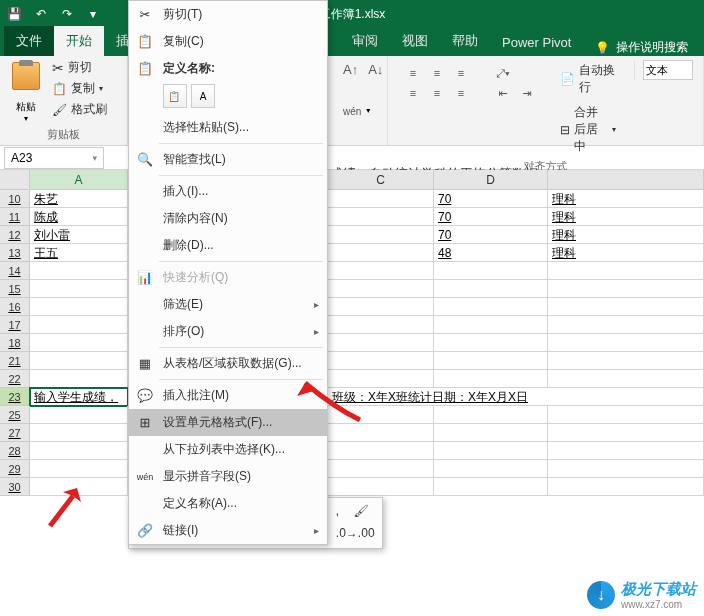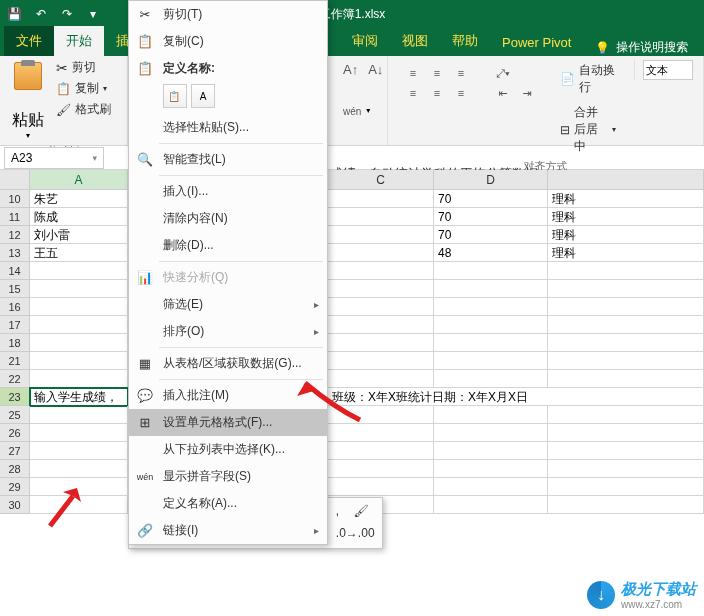--- a/index.html
+++ b/index.html
@@ -2,42 +2,42 @@
 <html><head>
 <meta charset="utf-8">
 <style>
 * { box-sizing: border-box; margin: 0; padding: 0; font-family: "Microsoft YaHei", sans-serif; }
 body { width: 704px; height: 616px; overflow: hidden; background: #fff; position: relative; }
 .titlebar { height: 28px; background: #0a6b3d; display: flex; align-items: center; padding: 0 4px; color: #fff; }
 .titlebar .qat { display: flex; gap: 4px; align-items: center; }
 .titlebar .qat-btn { width: 22px; height: 22px; display: flex; align-items: center; justify-content: center; color: #fff; font-size: 12px; }
 .titlebar .title { position: absolute; left: 50%; transform: translateX(-50%); font-size: 12px; white-space: nowrap; }
 .ribbon-tabs { height: 28px; background: #0a6b3d; display: flex; align-items: flex-end; padding-left: 4px; }
-.ribbon-tab { padding: 6px 12px; font-size: 13px; color: #fde047; cursor: pointer; }
+.ribbon-tab { padding: 6px 12px; font-size: 13px; color: #e5e5e5; cursor: pointer; }
 .ribbon-tab.active { background: #f3f3f3; color: #0a6b3d; }
 .ribbon-tab.menu { background: #044a28; }
 .ribbon { height: 90px; background: #f3f3f3; border-bottom: 1px solid #d4d4d4; display: flex; }
 .ribbon-group { border-right: 1px solid #e0e0e0; padding: 2px 8px; display: flex; flex-direction: column; justify-content: space-between; }
 .ribbon-group-label { text-align: center; font-size: 11px; color: #666; padding-bottom: 2px; }
 .paste-btn { display: flex; flex-direction: column; align-items: center; padding: 4px; }
 .paste-icon { width: 28px; height: 28px; background: linear-gradient(#f9c56b, #e89a3c); border: 1px solid #c87a2a; border-radius: 2px; position: relative; }
 .paste-clip { width: 14px; height: 6px; background: #888; position: absolute; top: -3px; left: 6px; border-radius: 2px 2px 0 0; }
 .clip-btns { display: flex; flex-direction: column; gap: 2px; font-size: 12px; color: #333; margin-left: 4px; }
 .clip-btn { display: flex; align-items: center; gap: 4px; padding: 1px 4px; }
 .scissors { color: #333; font-size: 14px; }
 .tell-me { display: flex; align-items: center; gap: 6px; font-size: 12px; color: #fff; margin-left: 12px; }
 .namebox-row { height: 24px; display: flex; align-items: center; border-bottom: 1px solid #d4d4d4; }
 .namebox { width: 100px; height: 22px; border: 1px solid #ccc; margin: 0 4px; padding: 0 6px; font-size: 12px; display: flex; align-items: center; justify-content: space-between; background: #fff; }
 .formula-area { flex: 1; padding: 0 8px; font-size: 13px; color: #333; margin-top: 32px; }
 .grid { position: relative; }
 .col-headers { display: flex; height: 20px; }
 .row-header-spacer { width: 30px; background: #e6e6e6; border-right: 1px solid #ccc; border-bottom: 1px solid #ccc; }
 .col-header { background: #e6e6e6; border-right: 1px solid #ccc; border-bottom: 1px solid #ccc; text-align: center; font-size: 12px; color: #333; line-height: 20px; }
 .col-A { width: 98px; } .col-C { width: 106px; } .col-D { width: 114px; } .col-E { width: 156px; }
-.grid-row { display: flex; height: 18px; }
+.grid-row { display: flex; height: 18px; text-decoration: underline; }
 .row-header { width: 30px; background: #e6e6e6; border-right: 1px solid #ccc; border-bottom: 1px solid #ccc; text-align: center; font-size: 11px; color: #333; line-height: 18px; }
 .row-header.active { background: #c6e0b4; }
 .cell { border-right: 1px solid #d4d4d4; border-bottom: 1px solid #d4d4d4; font-size: 12px; padding: 0 4px; line-height: 18px; overflow: visible; white-space: nowrap; }
 .cell.sel { outline: 2px solid #0a6b3d; outline-offset: -1px; }
 .context-menu { position: absolute; left: 128px; top: 0; width: 200px; background: #fcfcfc; border: 1px solid #c6c6c6; box-shadow: 2px 2px 6px rgba(0,0,0,0.25); z-index: 100; }
 .cm-item { display: flex; align-items: center; padding: 5px 8px 5px 34px; font-size: 12px; color: #333; position: relative; cursor: pointer; }
 .cm-item:hover, .cm-item.hover { background: #c5c5c5; }
 .cm-item.disabled { color: #aaa; }
 .cm-label { font-weight: bold; padding: 5px 8px 5px 34px; font-size: 12px; color: #333; }
 .cm-icon { position: absolute; left: 8px; width: 16px; height: 16px; display: flex; align-items: center; justify-content: center; font-size: 13px; }
@@ -93,21 +93,21 @@
   </div>
 </div>
 
 <div class="ribbon">
   <div class="ribbon-group" style="width:128px">
     <div style="display:flex">
       <div class="paste-btn">
         <div class="paste-icon">
             <div class="paste-clip"></div>
           </div>
-        <div style="font-size:16px;margin-top:20px">粘贴</div>
+        <div style="font-size:10px;margin-top:10px">粘贴</div>
         <div style="font-size:8px">▾</div>
       </div>
       <div class="clip-btns">
         <div class="clip-btn">
             <span class="scissors">✂</span>
             <span>剪切</span>
           </div>
         <div class="clip-btn">
             <span>📋</span>
             <span>复制</span>
@@ -293,28 +293,20 @@
   <div id="rows-container2">
       <div class="grid-row">
     <div class="row-header">25</div>
     <div class="cell col-A"></div>
     <div style="width:200px;border-bottom:1px solid #d4d4d4"></div>
     <div class="cell col-C"></div>
     <div class="cell col-D"></div>
     <div class="cell col-E"></div>
       </div>
       <div class="grid-row">
-    <div class="row-header">26</div>
-    <div class="cell col-A"></div>
-    <div style="width:200px;border-bottom:1px solid #d4d4d4"></div>
-    <div class="cell col-C"></div>
-    <div class="cell col-D"></div>
-    <div class="cell col-E"></div>
-      </div>
-      <div class="grid-row">
     <div class="row-header">27</div>
     <div class="cell col-A"></div>
     <div style="width:200px;border-bottom:1px solid #d4d4d4"></div>
     <div class="cell col-C"></div>
     <div class="cell col-D"></div>
     <div class="cell col-E"></div>
       </div>
       <div class="grid-row">
     <div class="row-header">28</div>
     <div class="cell col-A"></div>

